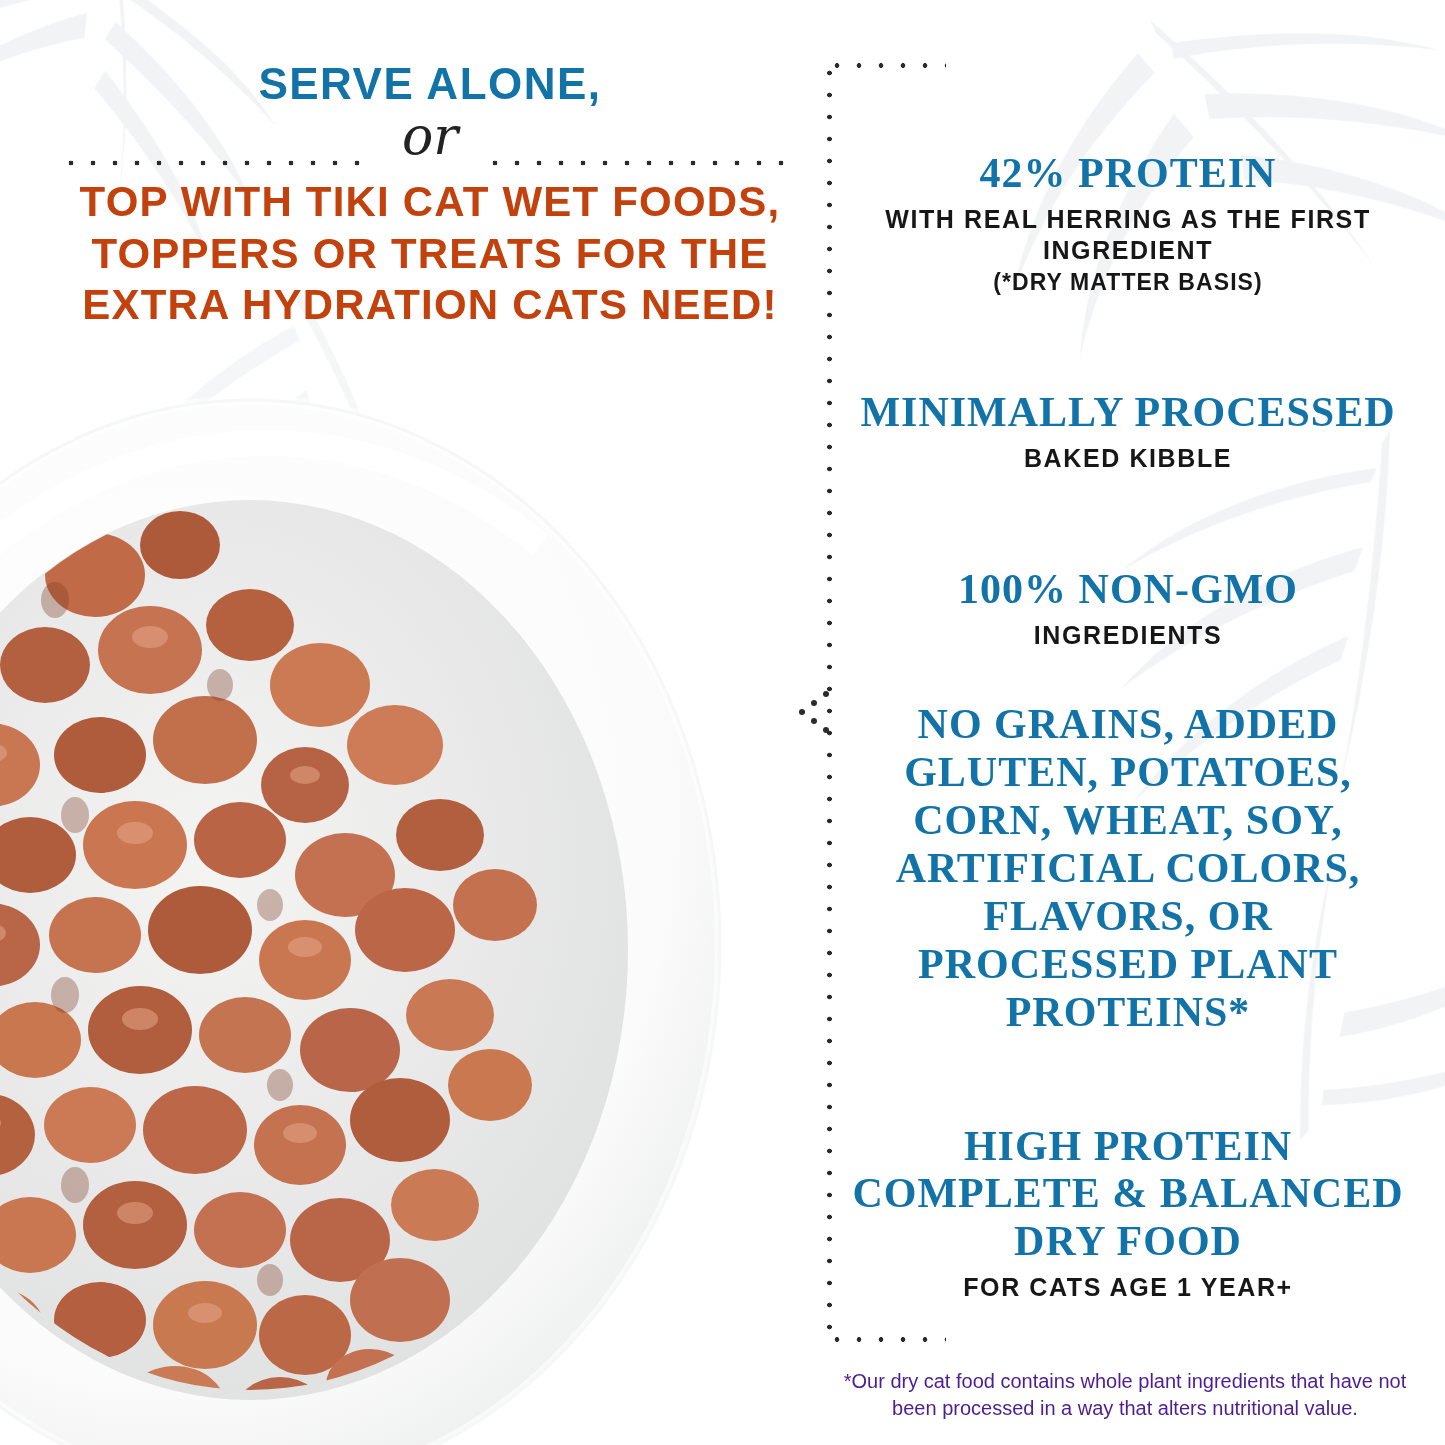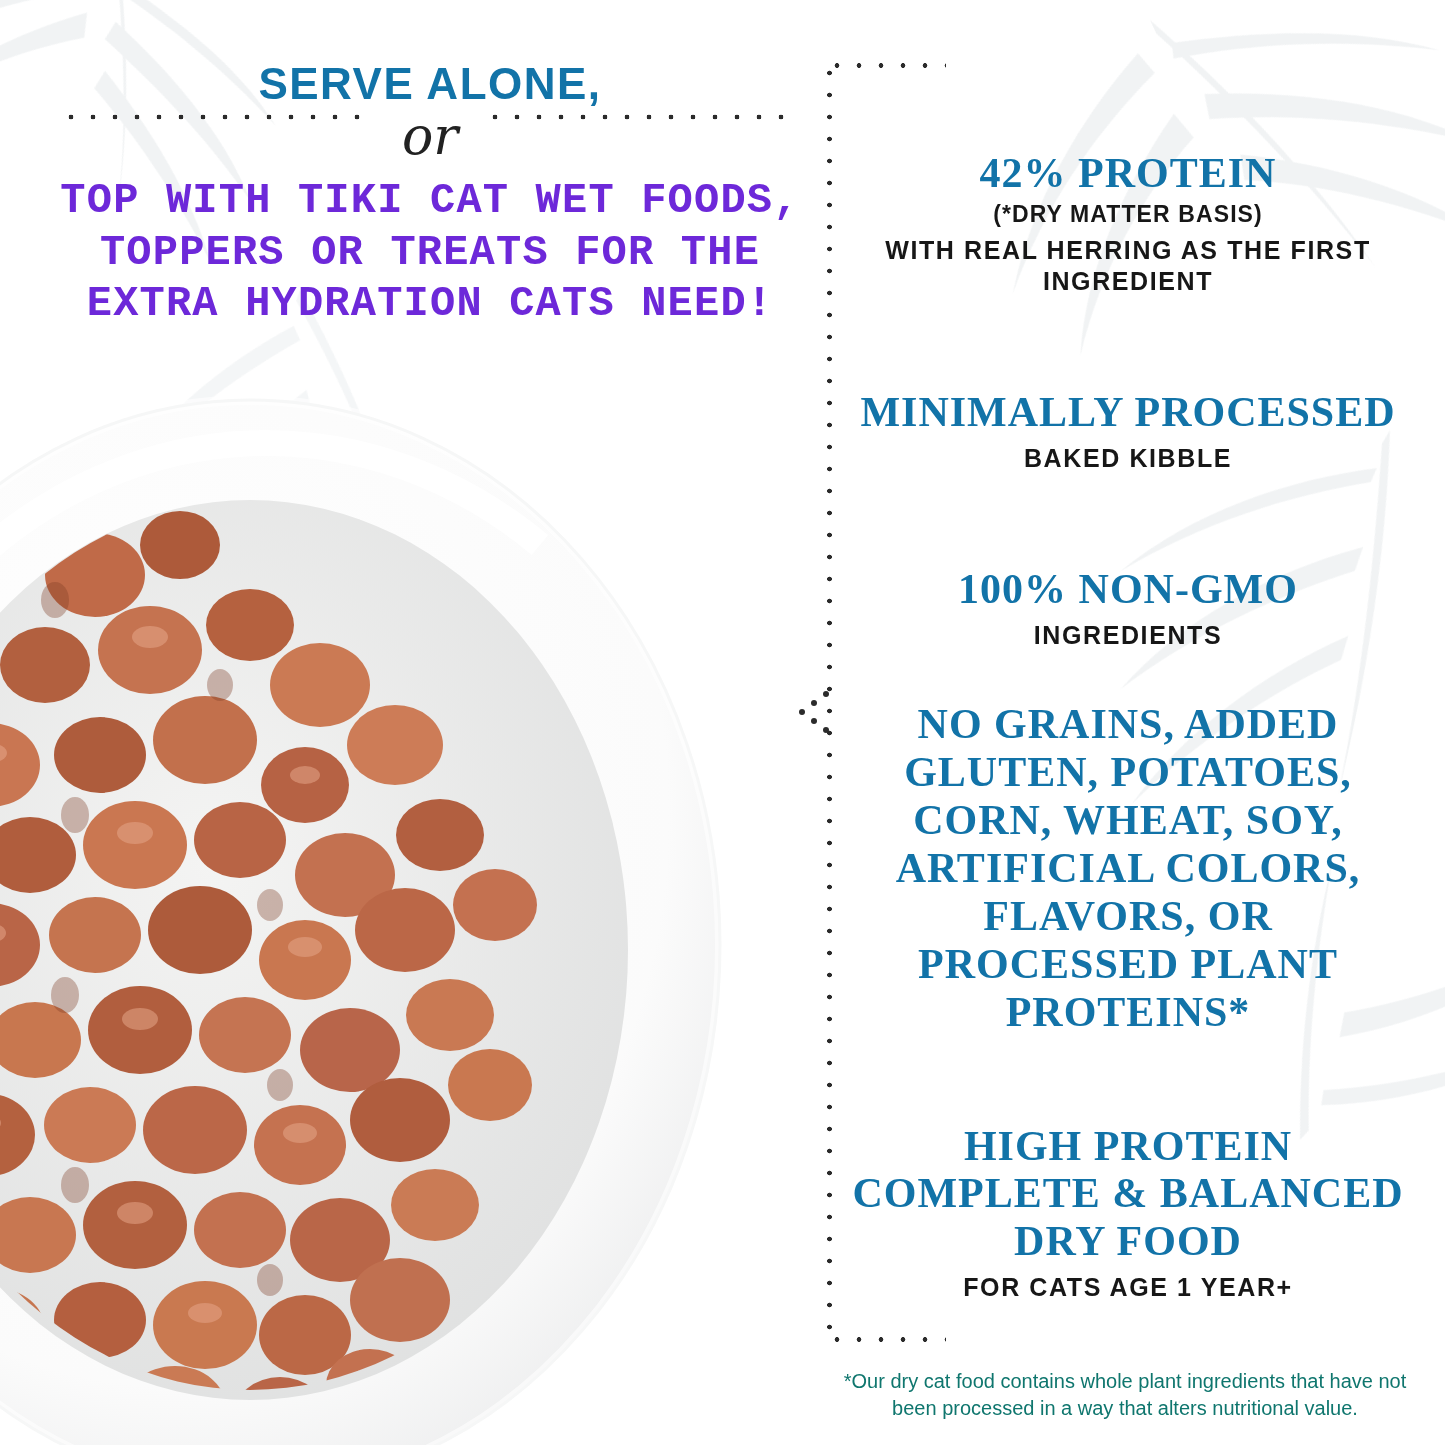--- a/index.html
+++ b/index.html
@@ -36,21 +36,21 @@
     font-family: "Liberation Sans Narrow", "Liberation Sans", sans-serif;
     font-weight: bold;
     font-size: 44px;
     letter-spacing: 1.5px;
     line-height: 1.1;
     color: #1273a8;
     text-transform: uppercase;
   }
   .or-row {
     display: flex;
-    align-items: flex-start;
+    align-items: flex-end;
     justify-content: center;
     margin: 6px 0 10px 0;
   }
   .dotted-line {
     flex: 1 1 auto;
     height: 6px;
     background-image: radial-gradient(circle, #2b2b2b 2.2px, rgba(0,0,0,0) 2.6px);
     background-size: 22px 6px;
     background-repeat: repeat-x;
     background-position: left center;
@@ -58,26 +58,26 @@
   .or-word {
     font-family: "DejaVu Serif", serif;
     font-style: italic;
     font-size: 52px;
     color: #222222;
     padding: 0 26px;
     line-height: 1;
     transform: translateY(-4px);
   }
   .headline-bottom {
-    font-family: Liberation Mono, monospace;
+    font-family: Liberation Sans, sans-serif;
     font-weight: bold;
     font-size: 42px;
     letter-spacing: 1.2px;
     line-height: 1.22;
-    color: #6d28d9;
+    color: #c2410c;
     text-transform: uppercase;
     margin-top: 4px;
   }
 
   
   .bowl-photo {
     position: absolute;
     left: -150px;
     top: 385px;
     width: 960px;
@@ -158,21 +158,21 @@
   
   .footnote {
     position: absolute;
     left: 830px;
     top: 1368px;
     width: 590px;
     text-align: center;
     font-family: "Liberation Sans", sans-serif;
     font-size: 20px;
     line-height: 1.35;
-    color: #0f766e;
+    color: #4c1d95;
   }
 </style>
 </head>
 <body>
 
 <div id="page">
 
   <svg class="bg-watermark" viewBox="0 0 1445 1445" preserveAspectRatio="none">
     <rect x="0" y="0" width="1445" height="1445" fill="#ffffff"></rect>
     <g fill="#f1f3f4" opacity="0.95">
@@ -361,22 +361,22 @@
     <circle cx="28" cy="13" r="3" fill="#2b2b2b"></circle>
     <circle cx="16" cy="22" r="3" fill="#2b2b2b"></circle>
     <circle cx="28" cy="31" r="3" fill="#2b2b2b"></circle>
     <circle cx="40" cy="40" r="3" fill="#2b2b2b"></circle>
   </svg>
 
   <div class="features">
 
     <div class="feature" id="feature-protein">
       <div class="feature-title">42% PROTEIN</div>
+      <div class="feature-sub">WITH REAL HERRING AS THE FIRST INGREDIENT</div>
       <div class="feature-sub small">(*DRY MATTER BASIS)</div>
-      <div class="feature-sub">WITH REAL HERRING AS THE FIRST INGREDIENT</div>
     </div>
 
     <div class="feature" id="feature-processed">
       <div class="feature-title">MINIMALLY PROCESSED</div>
       <div class="feature-sub">BAKED KIBBLE</div>
     </div>
 
     <div class="feature" id="feature-nongmo">
       <div class="feature-title">100% NON-GMO</div>
       <div class="feature-sub">INGREDIENTS</div>

